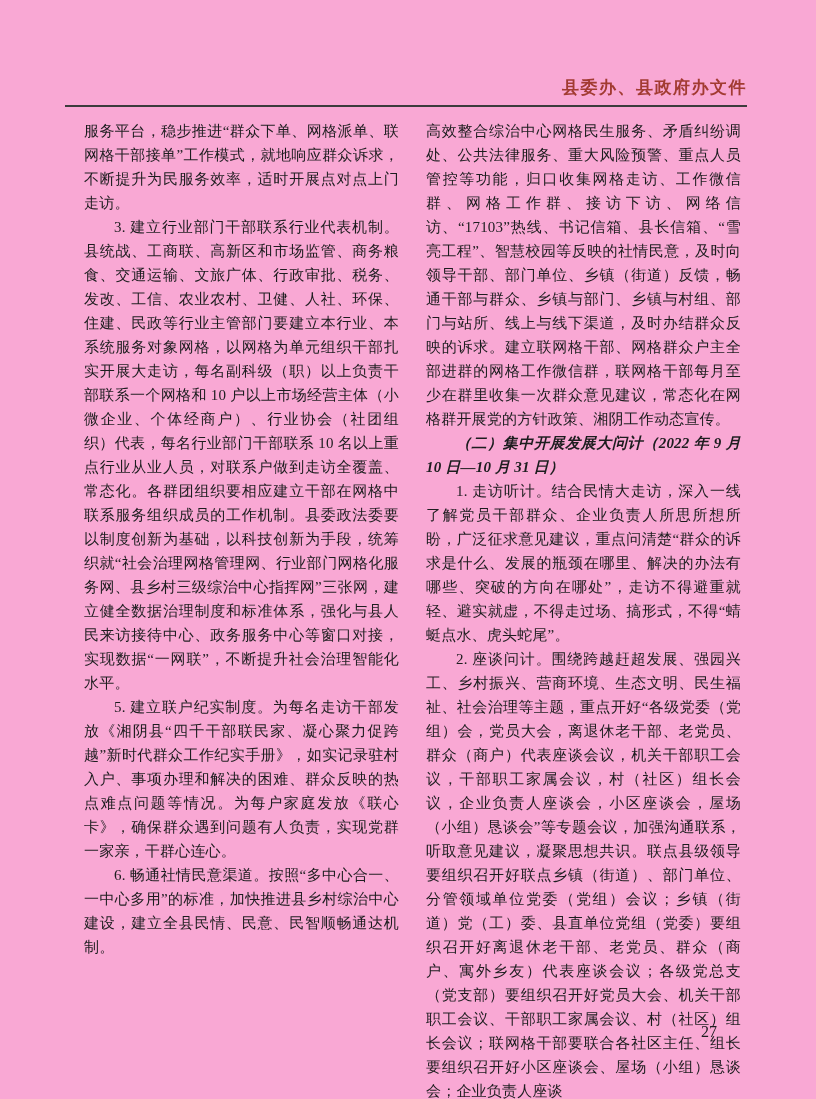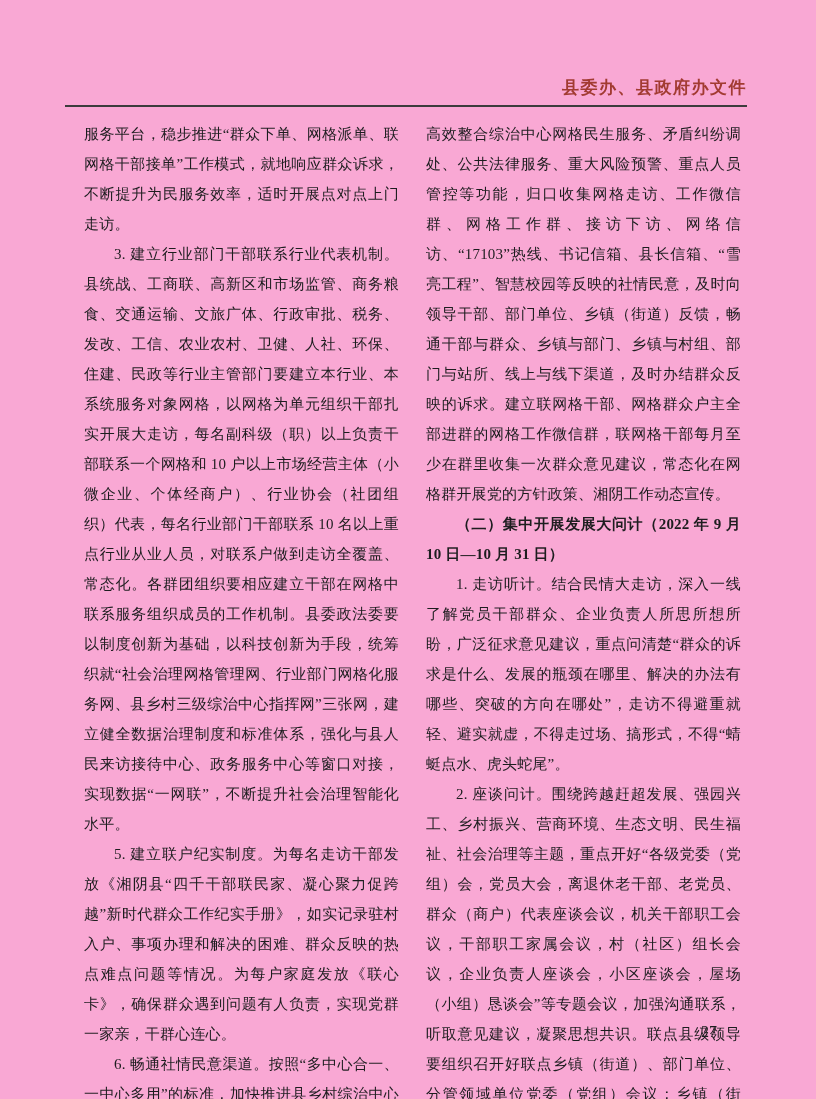--- a/index.html
+++ b/index.html
@@ -32,27 +32,28 @@
     position: absolute;
     top: 119px; left: 84px;
     width: 657px;
     display: flex;
     gap: 27px;
   }
   .col { width: 315px; }
   .para {
     margin: 0;
     font-size: 15px;
-    line-height: 30px;
+    line-height: 24px;
     text-align: justify;
     text-justify: inter-character;
     letter-spacing: 0.2px;
   }
   .indent { text-indent: 2em; }
   .kai {
+    font-style: italic;
     font-weight: bold;
   }
   .page-number {
     position: absolute;
     top: 1023px; right: 99px;
     font-size: 16px;
     font-family: "Liberation Serif", "DejaVu Serif", serif;
   }
 </style>
 </head>

